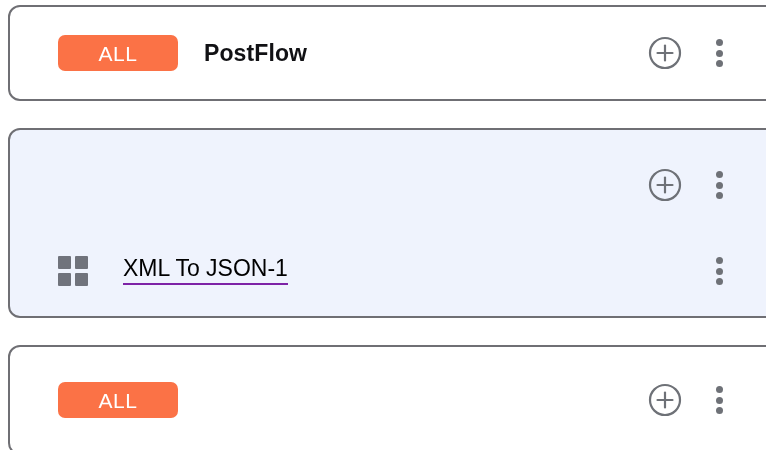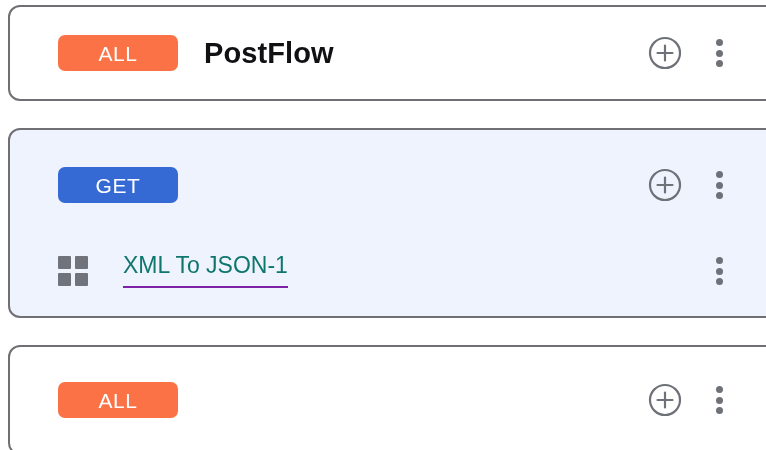--- a/index.html
+++ b/index.html
@@ -81,21 +81,21 @@
     user-select: none;
     margin-left: 8px;
   }
   .badge-all { background: #fb7246; }
   .badge-get { background: #3569d4; }
 
   
   .row-title {
     position: absolute;
     left: 194px;
-    font-size: 29px;
+    font-size: 23px;
     font-weight: bold;
     color: #111114;
     letter-spacing: 0.1px;
     white-space: nowrap;
   }
 
   
   .policy-icon {
     position: absolute;
     left: 48px;
@@ -108,24 +108,24 @@
   }
   .policy-icon i {
     display: block;
     background: #70737c;
     border-radius: 1px;
   }
   .policy-link {
     position: absolute;
     left: 113px;
     font-size: 23px;
-    color: #0f766e;
+    color: #000000;
     text-decoration: none;
     border-bottom: 2px solid #7d22a6;
-    padding-bottom: 9px;
+    padding-bottom: 3px;
     line-height: 1;
     white-space: nowrap;
     cursor: pointer;
   }
 
   
   .add-btn {
     position: absolute;
     left: 638px;
     width: 34px;
@@ -179,21 +179,20 @@
         <span></span>
       </div>
 
     </div>
   </div>
 
   <div class="card card-selected">
 
     <div class="row row-main">
 
-      <div class="badge badge-get">GET</div>
 
 
       <div class="add-btn">
         <svg width="34" height="34" viewBox="0 0 34 34">
           <circle cx="17" cy="17" r="15" fill="none" stroke="#6e7177" stroke-width="2.2"></circle>
           <line x1="17" y1="9.5" x2="17" y2="24.5" stroke="#6e7177" stroke-width="2.2" stroke-linecap="round"></line>
           <line x1="9.5" y1="17" x2="24.5" y2="17" stroke="#6e7177" stroke-width="2.2" stroke-linecap="round"></line>
         </svg>
       </div>
 

